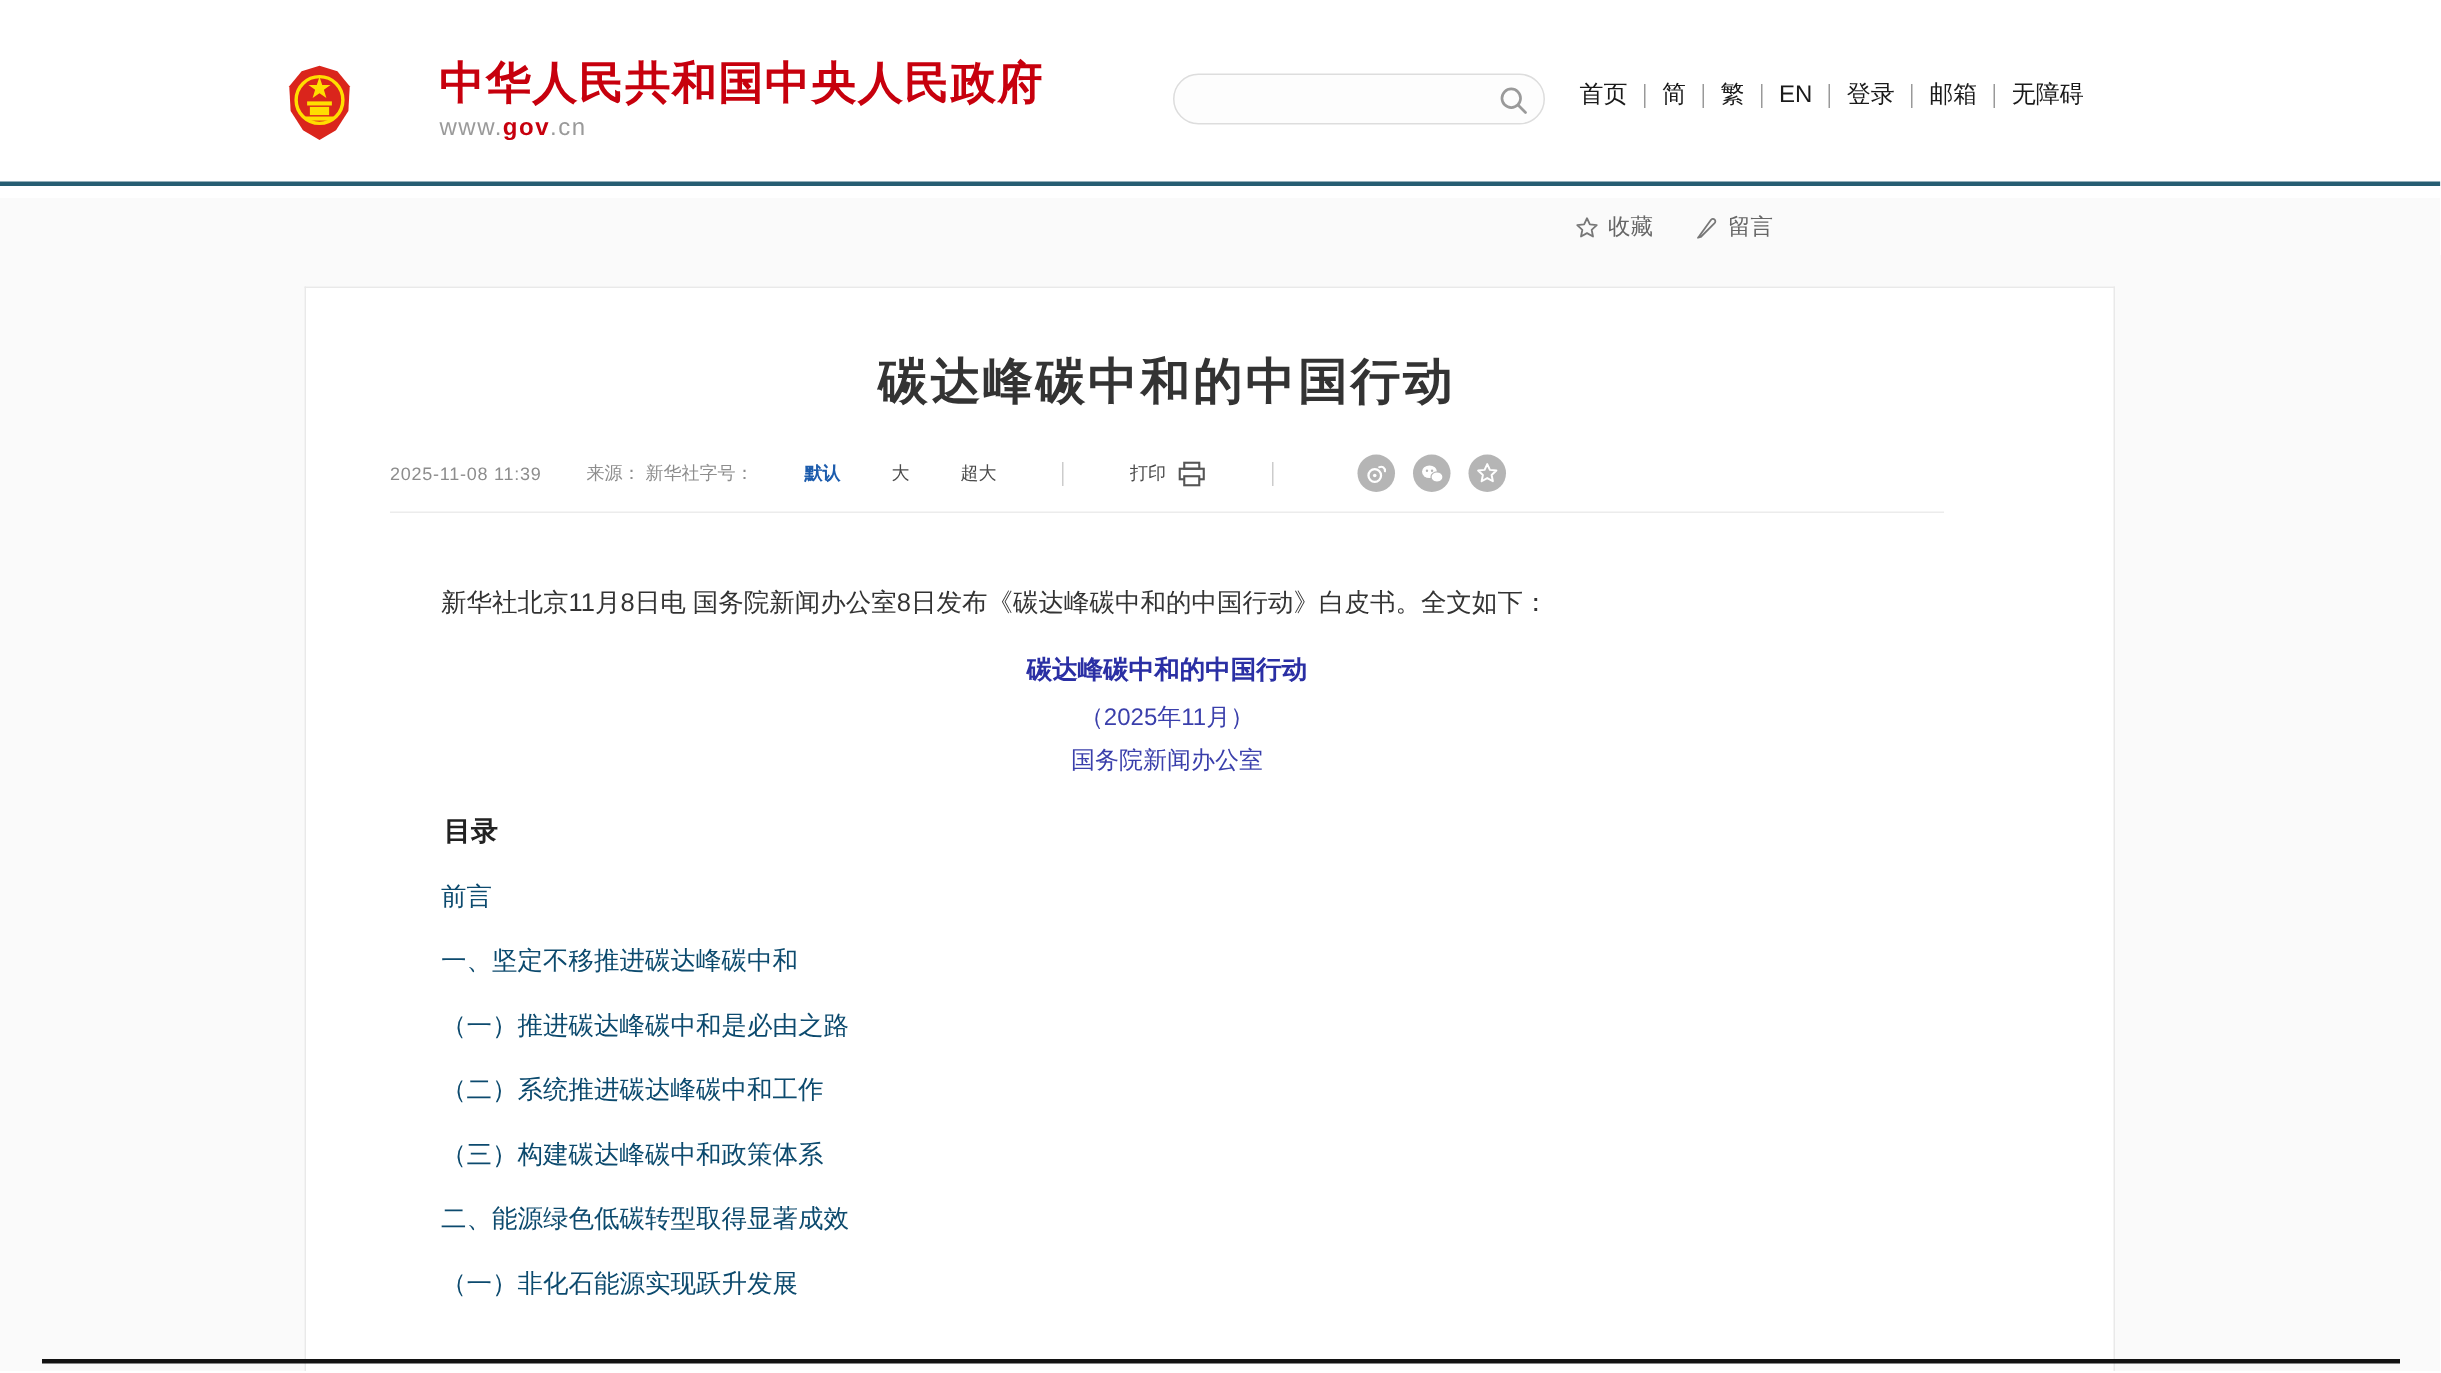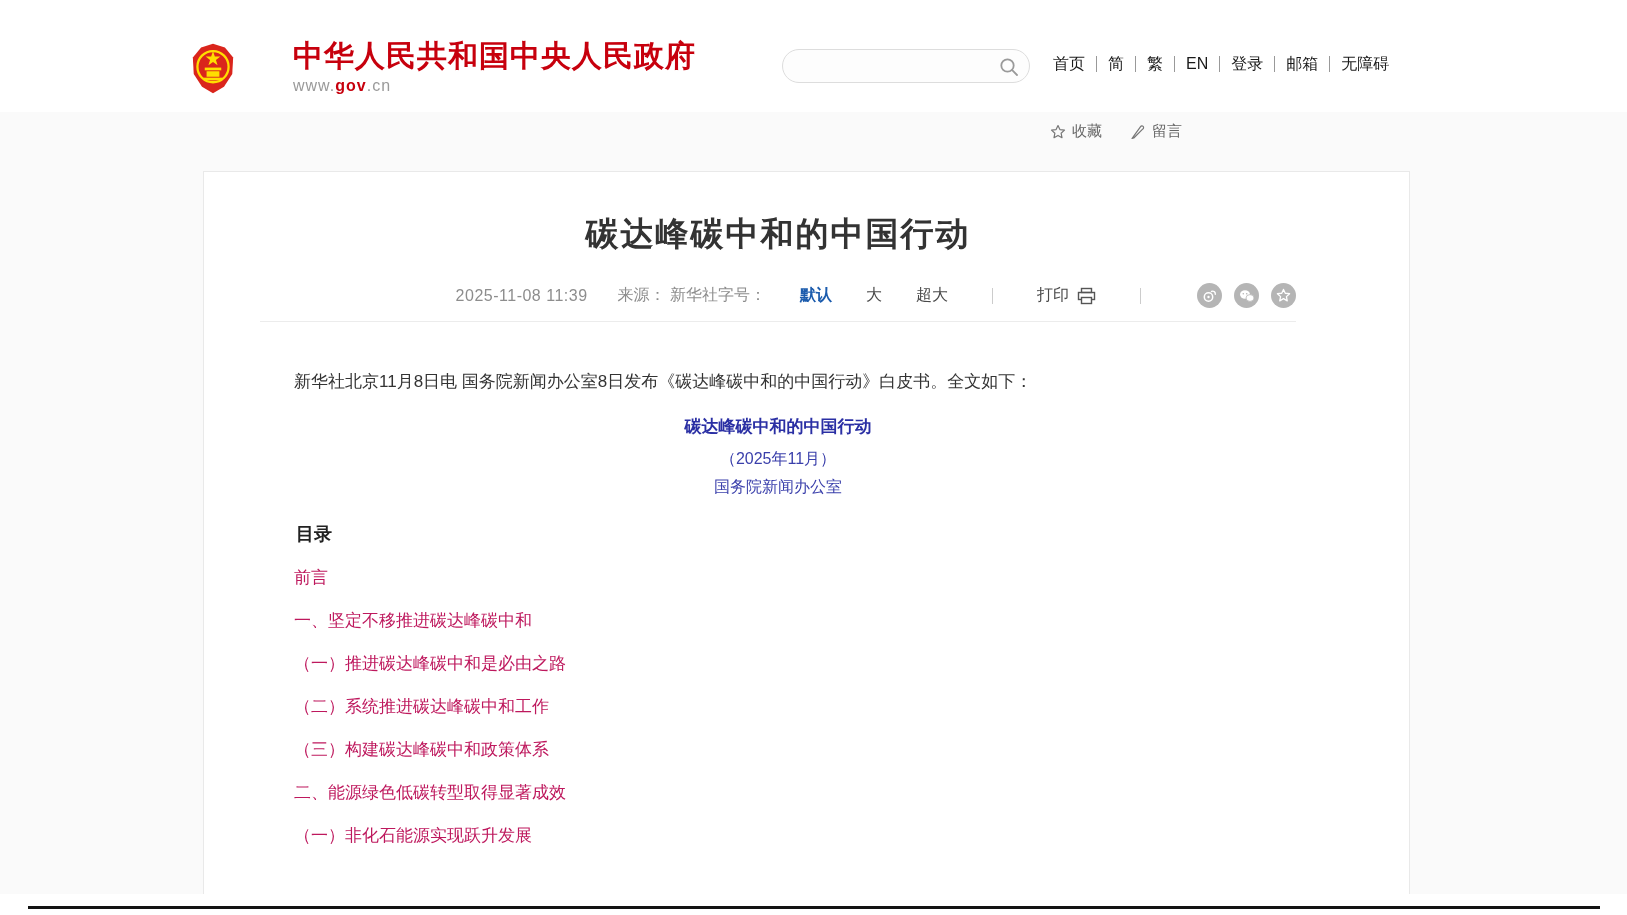--- a/index.html
+++ b/index.html
@@ -23,35 +23,35 @@
   .search-btn { position:absolute; right:10px; top:7px; width:20px; height:20px; cursor:pointer; }
 
   .top-nav { position:absolute; left:1042px; top:56px; display:flex; align-items:center; font-size:16px; color:#1a1a1a; }
   .top-nav .item { padding:0 11px; border-right:1px solid #999; line-height:16px; cursor:pointer; white-space:nowrap; }
   .top-nav .item:last-child { border-right:none; }
 
   
   .teal-line { position:absolute; left:0; top:121px; width:1627px; height:3px; background:#265d72; }
 
   
-  .main { position:absolute; left:0; top:112px; width:1627px; height:782px; background:#fafafa; }
+  .main { position:absolute; left:0; top:132px; width:1627px; height:782px; background:#fafafa; }
 
   .page-actions { position:absolute; left:1050px; top:10px; display:flex; align-items:center; color:#666; font-size:15px; }
   .page-actions .act { display:flex; align-items:center; margin-right:28px; cursor:pointer; }
   .page-actions .act svg { margin-right:6px; }
 
   
   .card { position:absolute; left:203px; top:59px; width:1207px; height:723px; background:#fff;
     border:1px solid #e9e9e9; border-bottom:none; }
   .card-inner { padding:0 113px 0 56px; }
 
   .article-title { margin-top:40px; text-align:center; font-size:33px; font-weight:600; color:#333; letter-spacing:2px; }
 
-  .meta-row { margin-top:26px; display:flex; align-items:center; justify-content:flex-end;
-    font-size:16px; color:#8d8d8d; }
+  .meta-row { margin-top:26px; display:flex; align-items:center; justify-content:flex-start;
+    font-size:12px; color:#8d8d8d; }
   .meta-left { display:flex; align-items:center; }
   .meta-date { letter-spacing:0.5px; }
   .meta-source { margin-left:30px; }
   .meta-right { display:flex; align-items:center;gap:24px; }
   .fs-label { color:#8d8d8d; }
   .fs-opt { margin-left:10px; color:#4a4a4a; cursor:pointer; }
   .fs-opt.active { color:#1c5cad; font-weight:bold; }
   .vsep { width:1px; height:16px; background:#ccc; margin:0 20px; }
   .print-btn { display:flex; align-items:center; color:#4a4a4a; cursor:pointer; }
   .print-btn svg { margin-left:8px; }
@@ -62,21 +62,21 @@
   .meta-divider { margin-top:13px; border-bottom:1px solid #ececec; }
 
   
   .article-body { font-size:17px; color:#333; }
   .p-intro { margin-top:46px; text-indent:2em; line-height:27px; }
   .doc-title { margin-top:18px; text-align:center; font-weight:bold; color:#2a2fa4; font-size:17px; line-height:27px; }
   .doc-date { margin-top:5px; text-align:center; color:#3a3fab; font-size:16px; line-height:27px; }
   .doc-org { text-align:center; color:#3a3fab; font-size:16px; line-height:29px;
     font-family:"DejaVu Serif","Liberation Serif",serif; }
   .toc-heading { margin-top:20px; text-indent:2em; font-size:18px; font-weight:bold; color:#222; line-height:27px; }
-  .toc-item { margin-top:16px; text-indent:2em; line-height:27px; color:#be185d; }
+  .toc-item { margin-top:16px; text-indent:2em; line-height:27px; color:#0c4a6e; }
 
   
   .bottom-line { position:absolute; left:28px; top:906px; width:1572px; height:3px; background:#131313; }
 </style>
 </head>
 <body>
 
 <div class="screen">
 
   <div class="header">

